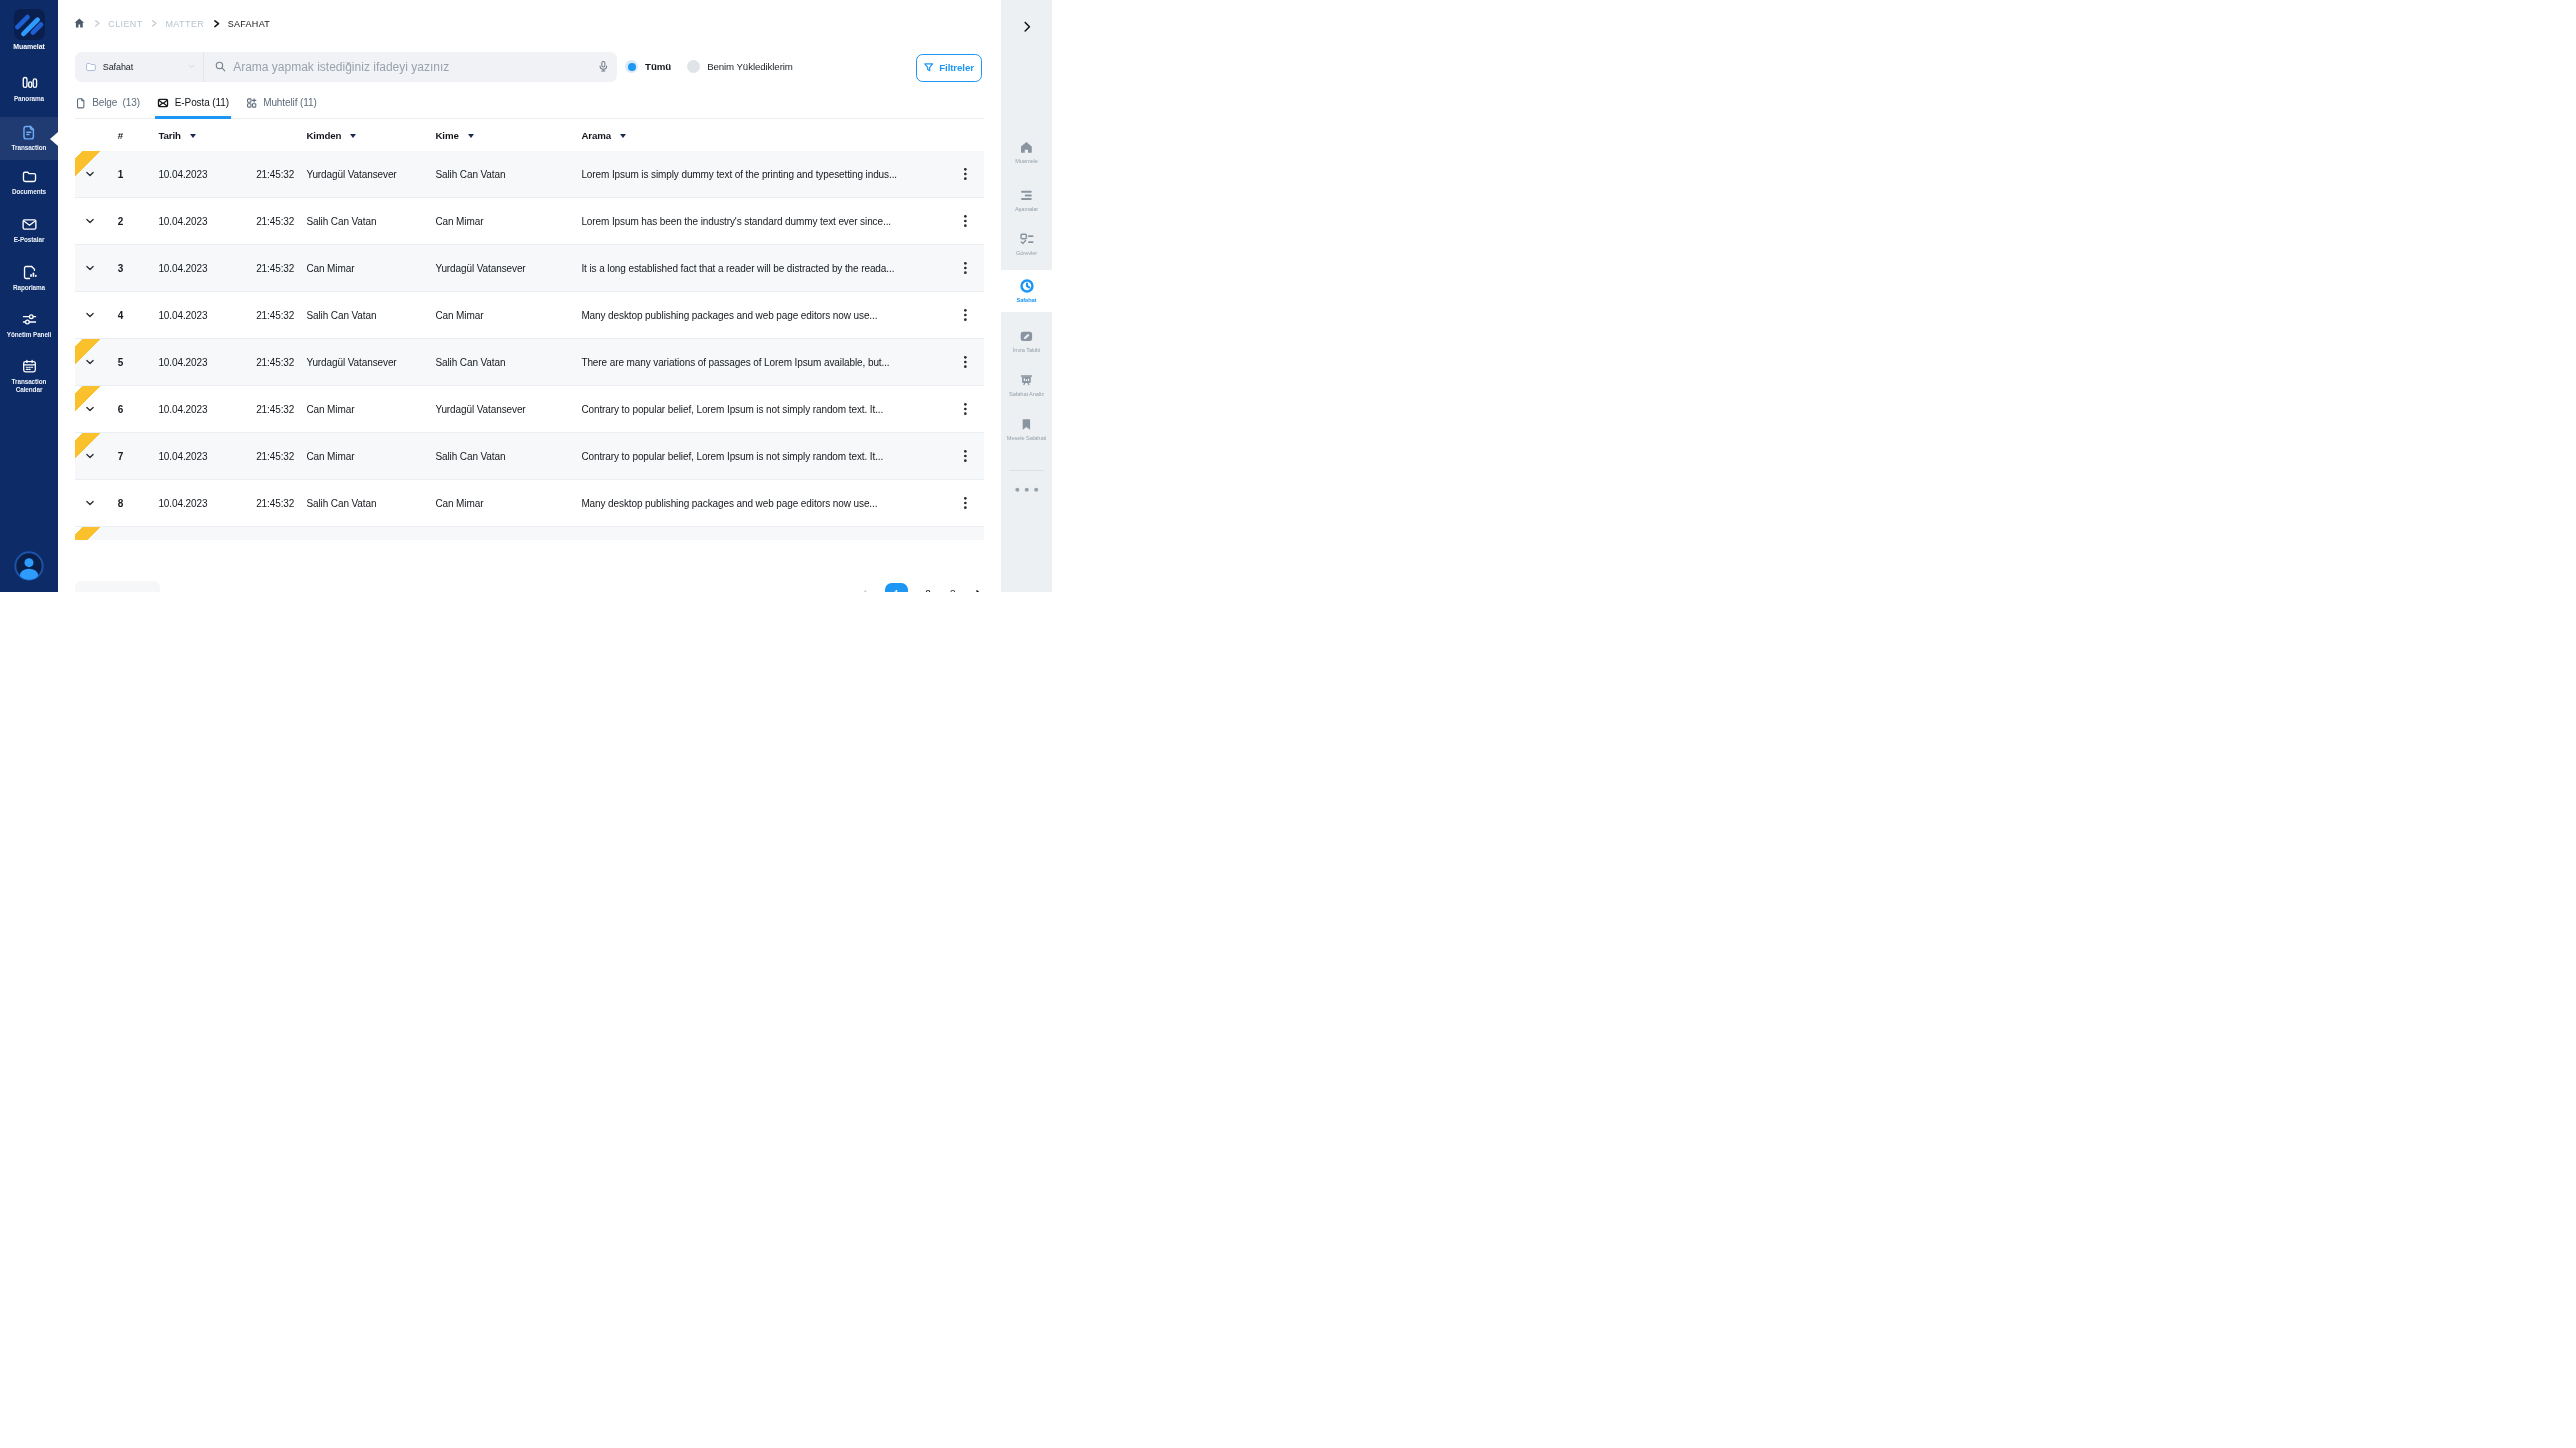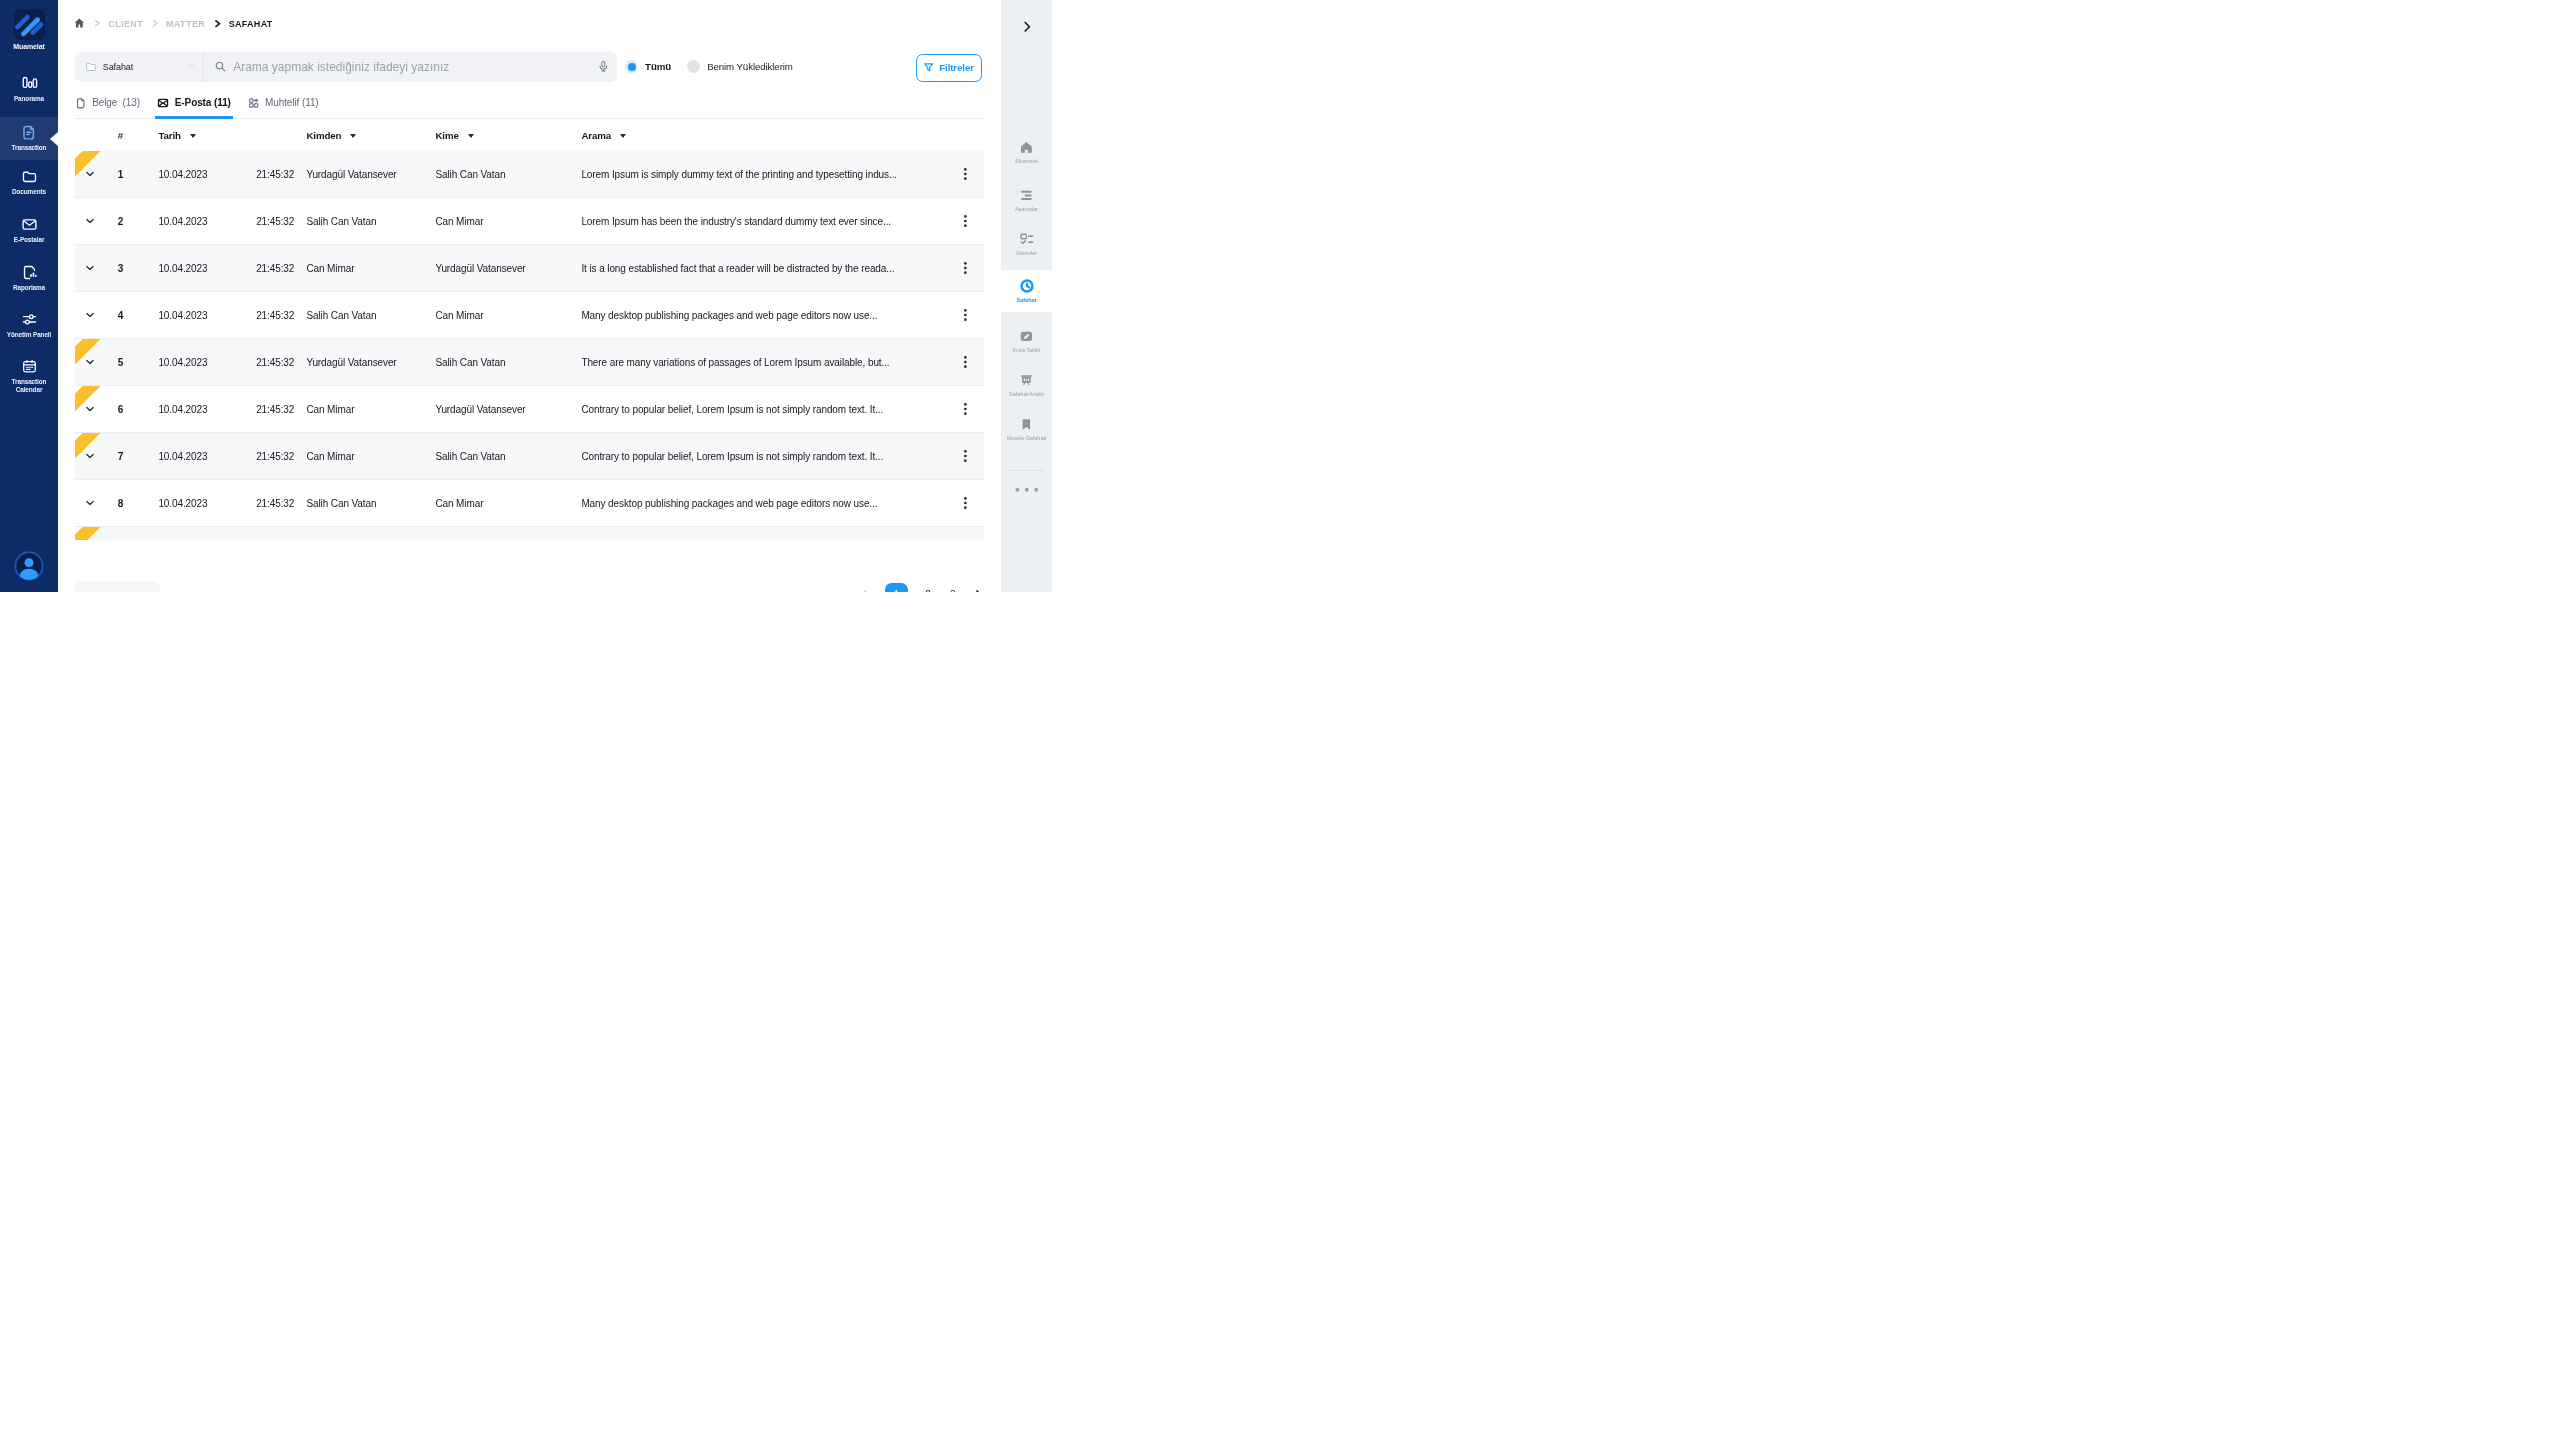--- a/index.html
+++ b/index.html
@@ -19,21 +19,21 @@
   .logo-label{color:#fff;font-size:7px;font-weight:700;}
   .lnav{position:absolute;width:100%;display:flex;flex-direction:column;align-items:center;gap:3.4px;color:#EEF3FA;font-size:6.4px;font-weight:600;text-align:center;cursor:pointer;}
   .lnav .llabel{width:50px;line-height:1.2;}
   .lnav.active{background:rgba(255,255,255,.08);padding:6.7px 0 8px;}
   .lnav.active::after{content:"";position:absolute;right:0;top:50%;transform:translateY(-50%);
     width:0;height:0;border-top:7.4px solid transparent;border-bottom:7.4px solid transparent;border-right:8.7px solid #fff;}
   .avatar{position:absolute;bottom:10px;left:50%;transform:translateX(-50%);cursor:pointer;}
 
   
   .main{position:absolute;left:58px;right:51px;top:0;bottom:0;background:#fff;}
-  .crumbs{position:absolute;top:17.4px;left:14.8px;display:flex;align-items:center;gap:7.4px;font-size:9px;font-weight:700;letter-spacing:0.4px;}
+  .crumbs{position:absolute;top:17.4px;left:14.8px;display:flex;align-items:center;gap:7.4px;font-size:9px;font-weight:400;letter-spacing:0.4px;}
   .crumb-muted{color:var(--crumb);}
   .crumb-current{color:#14181D;letter-spacing:0.3px;}
 
   .searchbar{position:absolute;top:52px;left:17.4px;width:542px;height:29.5px;background:#F0F2F5;border-radius:6.7px;display:flex;align-items:center;}
   .folder-sec{width:129px;height:100%;display:flex;align-items:center;gap:6px;padding:0 8px 0 9.4px;border-right:1px solid #E2E5EA;cursor:pointer;}
   .folder-label{font-size:9px;color:#1B1F24;flex:1;}
   .search-sec{flex:1;height:100%;display:flex;align-items:center;gap:6.7px;padding:0 8px 0 9.4px;}
   .search-input{flex:1;border:none;background:transparent;outline:none;font:inherit;font-size:12px;color:var(--txt);}
   .search-input::placeholder{color:#9AA2AD;}
 
@@ -43,21 +43,21 @@
   .radio-on::after{content:"";position:absolute;inset:2.7px;border-radius:50%;background:var(--accent);}
   .radio-off{width:13.4px;height:13.4px;border-radius:50%;background:#E0E4E9;}
   .radio-lbl-on{font-weight:700;color:#14181D;}
   .radio-lbl-off{color:#1B2026;}
 
   .filterbtn{position:absolute;top:54px;right:19.5px;width:66px;height:27.5px;border:1px solid var(--accent);border-radius:6.7px;background:#fff;
     display:flex;align-items:center;justify-content:center;gap:4.7px;color:var(--accent);font-weight:700;font-size:9.7px;cursor:pointer;}
 
   .tabs{position:absolute;top:93px;left:17.4px;right:17.4px;display:flex;gap:17.4px;border-bottom:1.3px solid #EAEEF2;height:25.5px;}
   .tab{display:flex;align-items:center;gap:5.4px;position:relative;font-size:10px;color:#5D6B7A;cursor:pointer;padding-bottom:5.4px;}
-  .tab.active{color:#101419;font-weight:700;}
+  .tab.active{color:#101419;font-weight:400;}
   .tab.active::after{content:"";position:absolute;left:-2px;right:-2px;bottom:-1.3px;height:2.7px;background:var(--accent);}
 
   .thead{position:absolute;top:123px;left:17.4px;right:17.4px;height:25.5px;display:grid;
     grid-template-columns:29px 32px 170px 129px 146px 1fr 36px;align-items:center;font-size:9.7px;font-weight:700;color:#14181D;}
   .th-num{text-align:center;}
   .th-sort{display:flex;align-items:center;gap:9px;}
   .th-date{padding-left:22px;}
   .tri{width:0;height:0;border-left:3px solid transparent;border-right:3px solid transparent;border-top:4px solid #1D2C4E;margin-top:1.3px;}
 
   .rows{position:absolute;top:151px;left:17.4px;right:17.4px;height:389px;overflow:hidden;}

